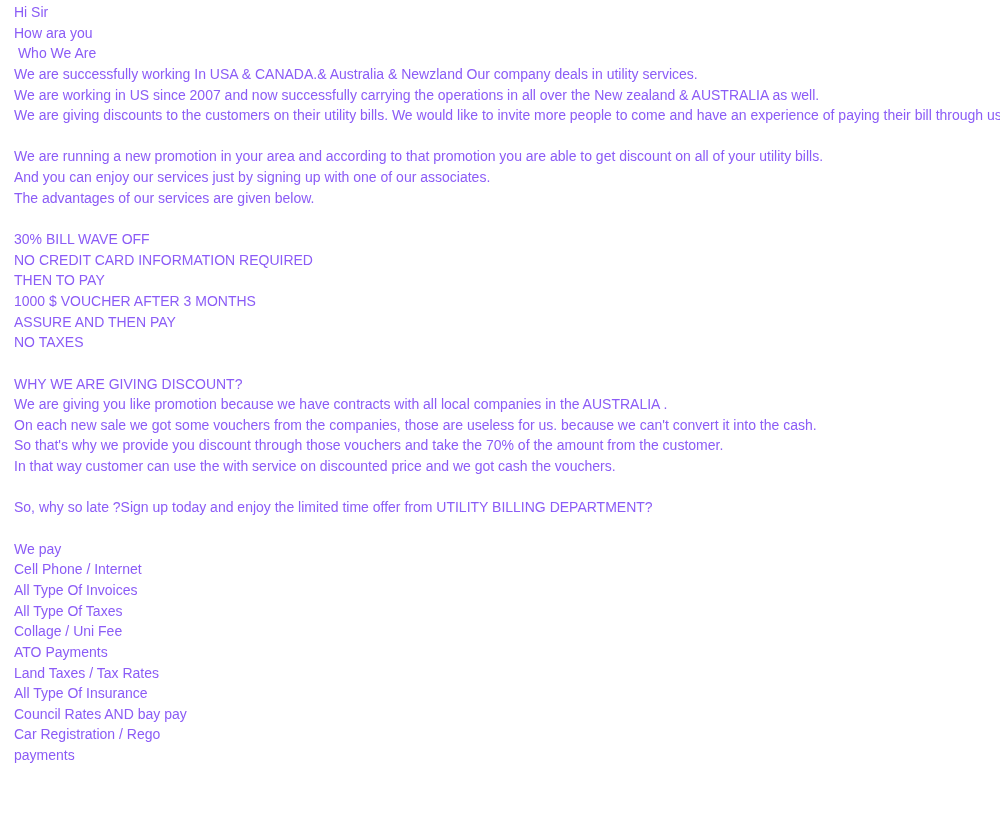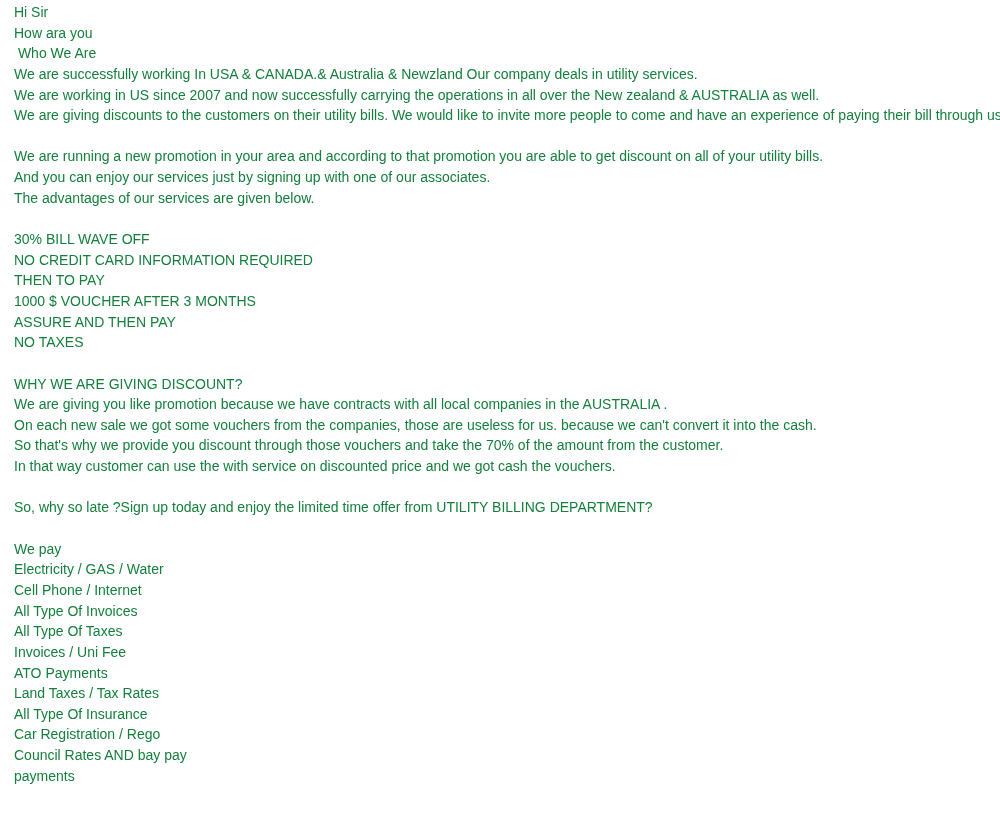--- a/index.html
+++ b/index.html
@@ -22,21 +22,21 @@
   }
   .line {
     height: 20.65px;
     line-height: 20.65px;
     white-space: pre;
   }
 </style>
 </head>
 <body>
 
-<div class="email-body" id="email-body" style="color: #15803d;">
+<div class="email-body" id="email-body" style="color: #8b5cf6;">
     <div class="line">Hi Sir</div>
     <div class="line">How ara you</div>
     <div class="line"> Who We Are</div>
     <div class="line">We are successfully working In USA &amp; CANADA.&amp; Australia &amp; Newzland Our company deals in utility services.</div>
     <div class="line">We are working in US since 2007 and now successfully carrying the operations in all over the New zealand &amp; AUSTRALIA as well.</div>
     <div class="line">We are giving discounts to the customers on their utility bills. We would like to invite more people to come and have an experience of paying their bill through us.</div>
     <div class="line"></div>
     <div class="line">We are running a new promotion in your area and according to that promotion you are able to get discount on all of your utility bills.</div>
     <div class="line">And you can enjoy our services just by signing up with one of our associates.</div>
     <div class="line">The advantages of our services are given below.</div>
@@ -50,24 +50,23 @@
     <div class="line"></div>
     <div class="line">WHY WE ARE GIVING DISCOUNT?</div>
     <div class="line">We are giving you like promotion because we have contracts with all local companies in the AUSTRALIA .</div>
     <div class="line">On each new sale we got some vouchers from the companies, those are useless for us. because we can't convert it into the cash.</div>
     <div class="line">So that's why we provide you discount through those vouchers and take the 70% of the amount from the customer.</div>
     <div class="line">In that way customer can use the with service on discounted price and we got cash the vouchers.</div>
     <div class="line"></div>
     <div class="line">So, why so late ?Sign up today and enjoy the limited time offer from UTILITY BILLING DEPARTMENT?</div>
     <div class="line"></div>
     <div class="line">We pay</div>
-    <div class="line">Electricity / GAS / Water</div>
     <div class="line">Cell Phone / Internet</div>
     <div class="line">All Type Of Invoices</div>
     <div class="line">All Type Of Taxes</div>
-    <div class="line">Invoices / Uni Fee</div>
+    <div class="line">Collage / Uni Fee</div>
     <div class="line">ATO Payments</div>
     <div class="line">Land Taxes / Tax Rates</div>
     <div class="line">All Type Of Insurance</div>
+    <div class="line">Council Rates AND bay pay</div>
     <div class="line">Car Registration / Rego</div>
-    <div class="line">Council Rates AND bay pay</div>
     <div class="line">payments</div>
   </div>
 
 </body></html>

